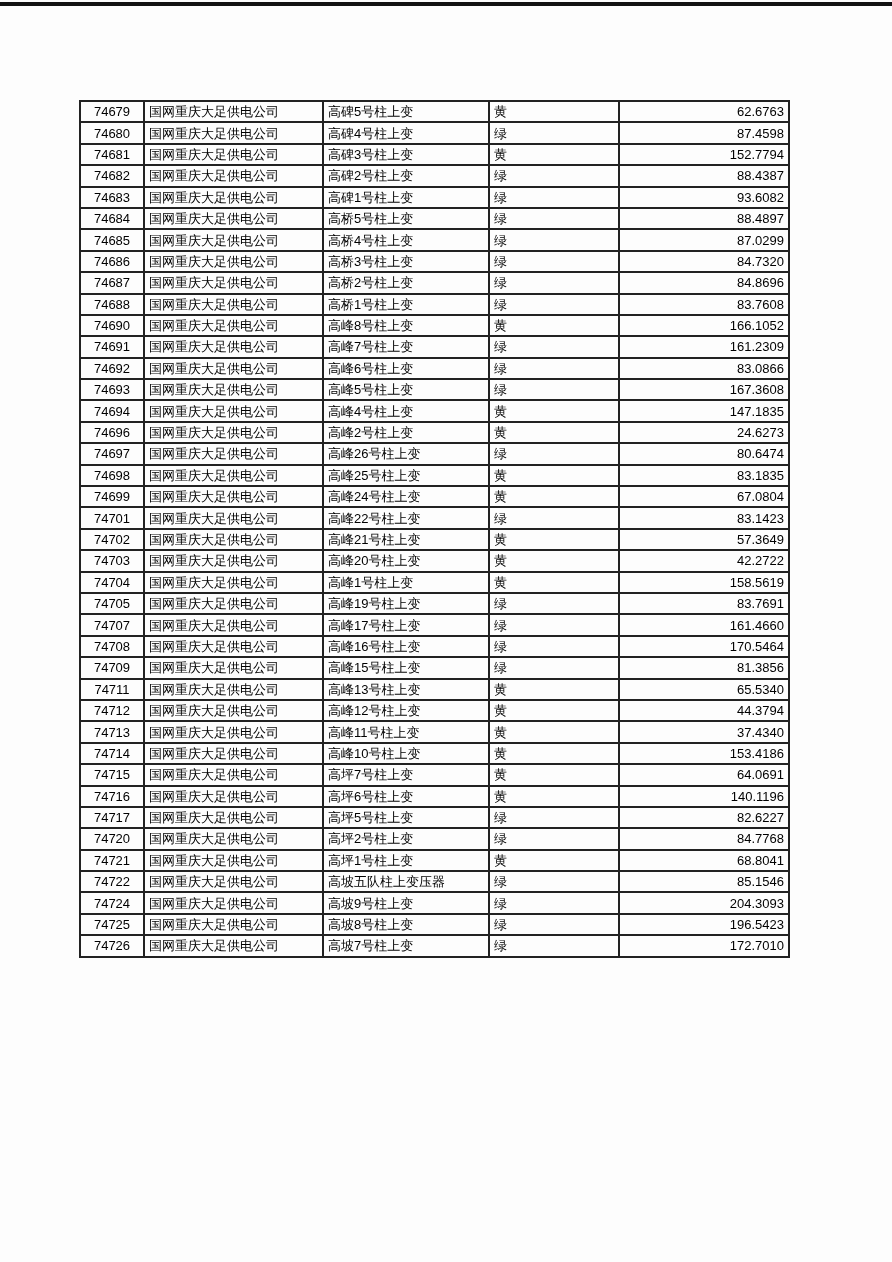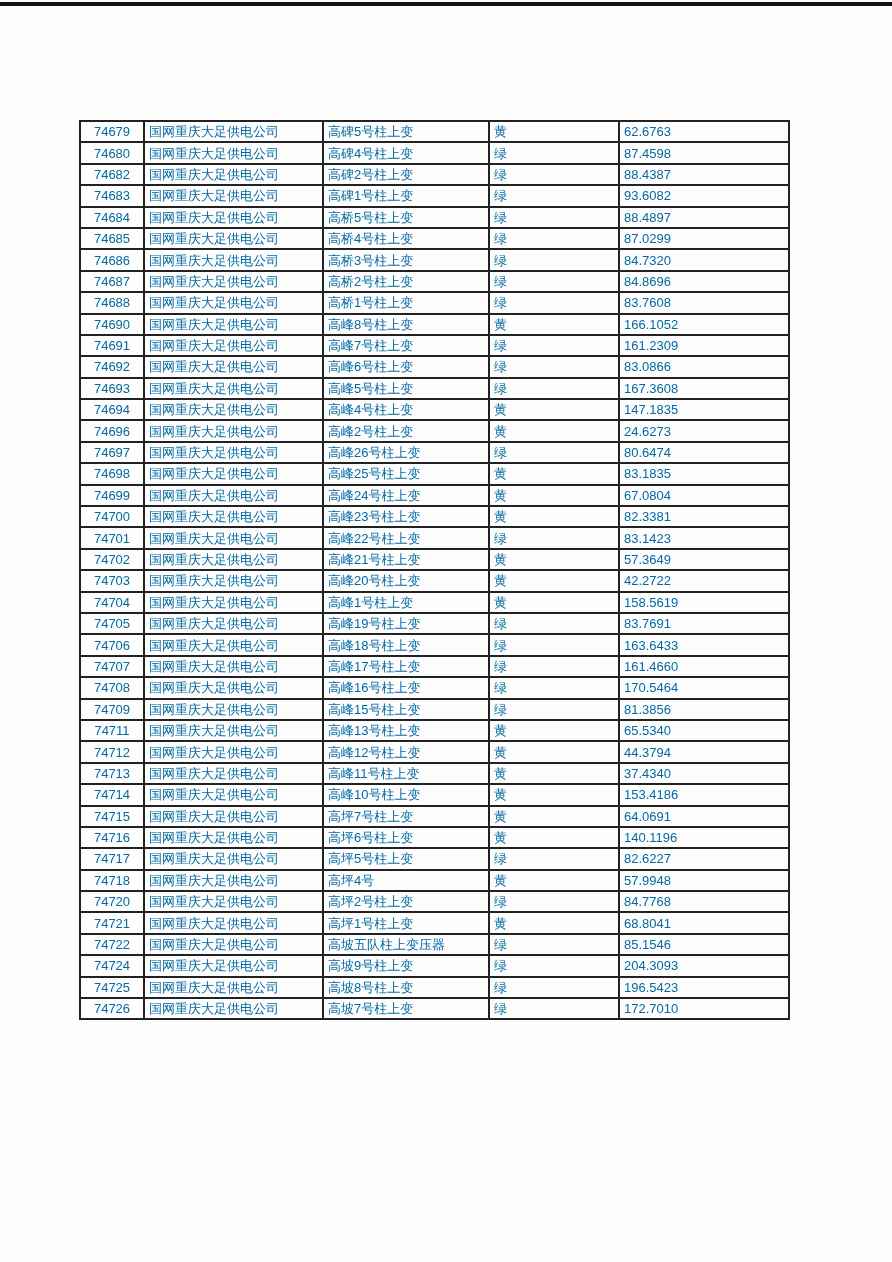--- a/index.html
+++ b/index.html
@@ -19,39 +19,39 @@
     position: absolute;
     left: 0;
     top: 2px;
     width: 892px;
     height: 4px;
     background: #121212;
   }
   .sheet-table {
     position: absolute;
     left: 79px;
-    top: 120px;
+    top: 100px;
     width: 709px;
     border-collapse: collapse;
     table-layout: fixed;
     font-size: 13px;
-    color: #0369a1;
+    color: #000000;
   }
   .sheet-table td {
     border: 2px solid #222222;
     height: 19.4px;
     padding: 0 4px;
     line-height: 19px;
     white-space: nowrap;
     overflow: hidden;
     font-size: 13px;
   }
   .c-id     { text-align: center; padding: 0 2px; }
   .c-left   { text-align: left; }
-  .c-value  { text-align: left; font-variant-numeric: tabular-nums; }
+  .c-value  { text-align: right; font-variant-numeric: tabular-nums; }
   .col-id      { width: 64px;  }
   .col-company { width: 179px; }
   .col-device  { width: 166px; }
   .col-flag    { width: 130px; }
   .col-value   { width: 170px; }
 </style>
 </head>
 <body>
 
 <div class="top-rule"></div>
@@ -73,20 +73,27 @@
         <td class="c-value">62.6763</td>
       </tr>
       <tr>
         <td class="c-id">74680</td>
         <td class="c-left">国网重庆大足供电公司</td>
         <td class="c-left">高碑4号柱上变</td>
         <td class="c-left">绿</td>
         <td class="c-value">87.4598</td>
       </tr>
       <tr>
+        <td class="c-id">74681</td>
+        <td class="c-left">国网重庆大足供电公司</td>
+        <td class="c-left">高碑3号柱上变</td>
+        <td class="c-left">黄</td>
+        <td class="c-value">152.7794</td>
+      </tr>
+      <tr>
         <td class="c-id">74682</td>
         <td class="c-left">国网重庆大足供电公司</td>
         <td class="c-left">高碑2号柱上变</td>
         <td class="c-left">绿</td>
         <td class="c-value">88.4387</td>
       </tr>
       <tr>
         <td class="c-id">74683</td>
         <td class="c-left">国网重庆大足供电公司</td>
         <td class="c-left">高碑1号柱上变</td>
@@ -185,27 +192,20 @@
         <td class="c-value">83.1835</td>
       </tr>
       <tr>
         <td class="c-id">74699</td>
         <td class="c-left">国网重庆大足供电公司</td>
         <td class="c-left">高峰24号柱上变</td>
         <td class="c-left">黄</td>
         <td class="c-value">67.0804</td>
       </tr>
       <tr>
-        <td class="c-id">74700</td>
-        <td class="c-left">国网重庆大足供电公司</td>
-        <td class="c-left">高峰23号柱上变</td>
-        <td class="c-left">黄</td>
-        <td class="c-value">82.3381</td>
-      </tr>
-      <tr>
         <td class="c-id">74701</td>
         <td class="c-left">国网重庆大足供电公司</td>
         <td class="c-left">高峰22号柱上变</td>
         <td class="c-left">绿</td>
         <td class="c-value">83.1423</td>
       </tr>
       <tr>
         <td class="c-id">74702</td>
         <td class="c-left">国网重庆大足供电公司</td>
         <td class="c-left">高峰21号柱上变</td>
@@ -227,27 +227,20 @@
         <td class="c-value">158.5619</td>
       </tr>
       <tr>
         <td class="c-id">74705</td>
         <td class="c-left">国网重庆大足供电公司</td>
         <td class="c-left">高峰19号柱上变</td>
         <td class="c-left">绿</td>
         <td class="c-value">83.7691</td>
       </tr>
       <tr>
-        <td class="c-id">74706</td>
-        <td class="c-left">国网重庆大足供电公司</td>
-        <td class="c-left">高峰18号柱上变</td>
-        <td class="c-left">绿</td>
-        <td class="c-value">163.6433</td>
-      </tr>
-      <tr>
         <td class="c-id">74707</td>
         <td class="c-left">国网重庆大足供电公司</td>
         <td class="c-left">高峰17号柱上变</td>
         <td class="c-left">绿</td>
         <td class="c-value">161.4660</td>
       </tr>
       <tr>
         <td class="c-id">74708</td>
         <td class="c-left">国网重庆大足供电公司</td>
         <td class="c-left">高峰16号柱上变</td>
@@ -302,27 +295,20 @@
         <td class="c-left">高坪6号柱上变</td>
         <td class="c-left">黄</td>
         <td class="c-value">140.1196</td>
       </tr>
       <tr>
         <td class="c-id">74717</td>
         <td class="c-left">国网重庆大足供电公司</td>
         <td class="c-left">高坪5号柱上变</td>
         <td class="c-left">绿</td>
         <td class="c-value">82.6227</td>
-      </tr>
-      <tr>
-        <td class="c-id">74718</td>
-        <td class="c-left">国网重庆大足供电公司</td>
-        <td class="c-left">高坪4号</td>
-        <td class="c-left">黄</td>
-        <td class="c-value">57.9948</td>
       </tr>
       <tr>
         <td class="c-id">74720</td>
         <td class="c-left">国网重庆大足供电公司</td>
         <td class="c-left">高坪2号柱上变</td>
         <td class="c-left">绿</td>
         <td class="c-value">84.7768</td>
       </tr>
       <tr>
         <td class="c-id">74721</td>

